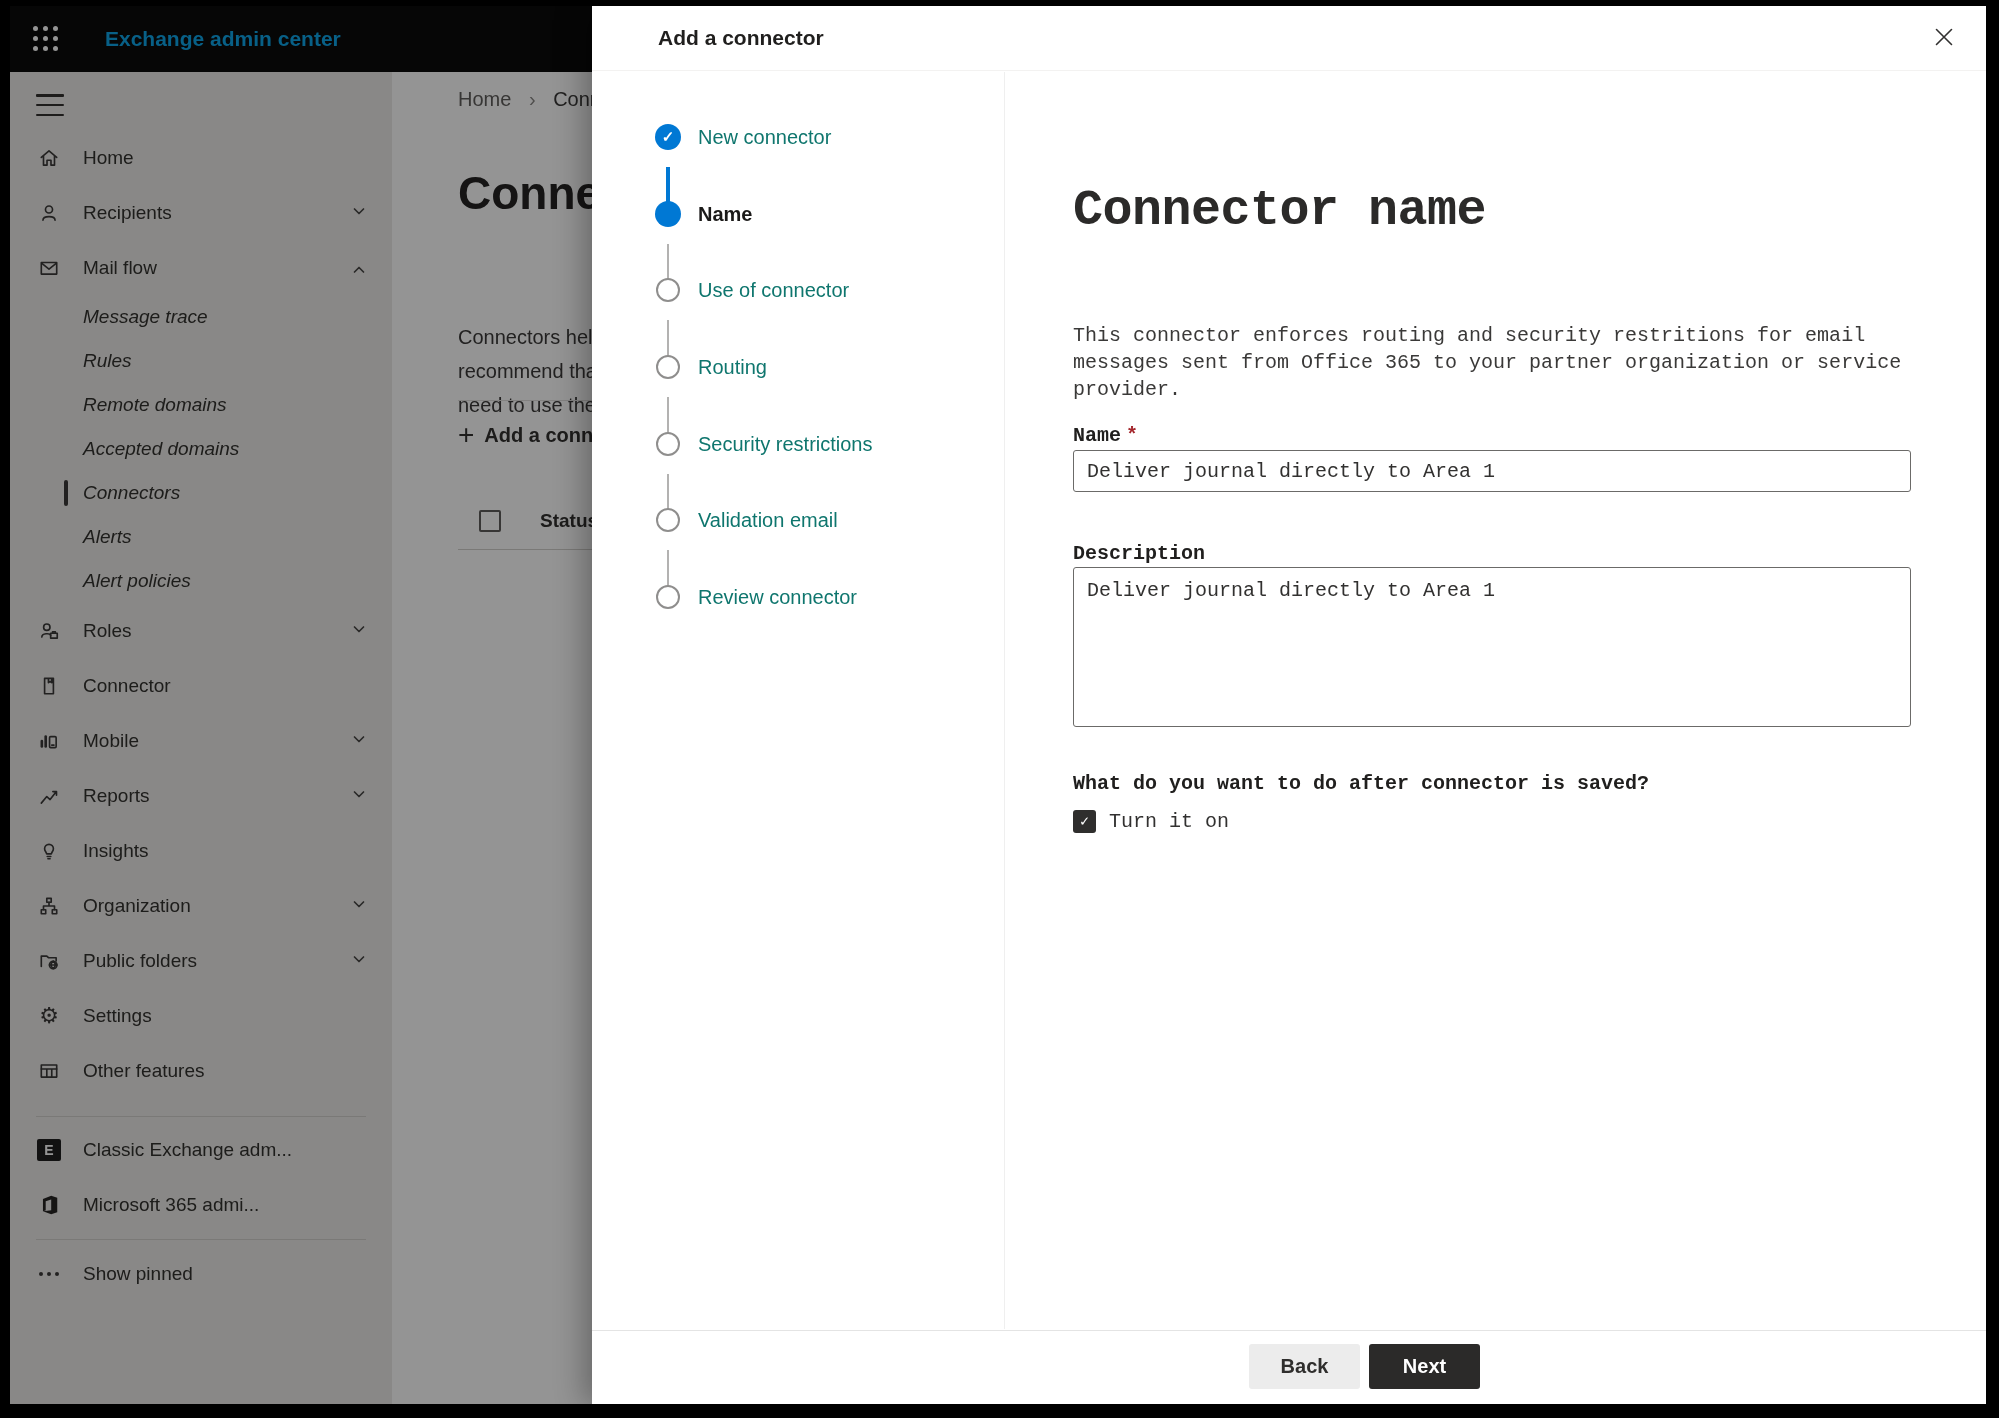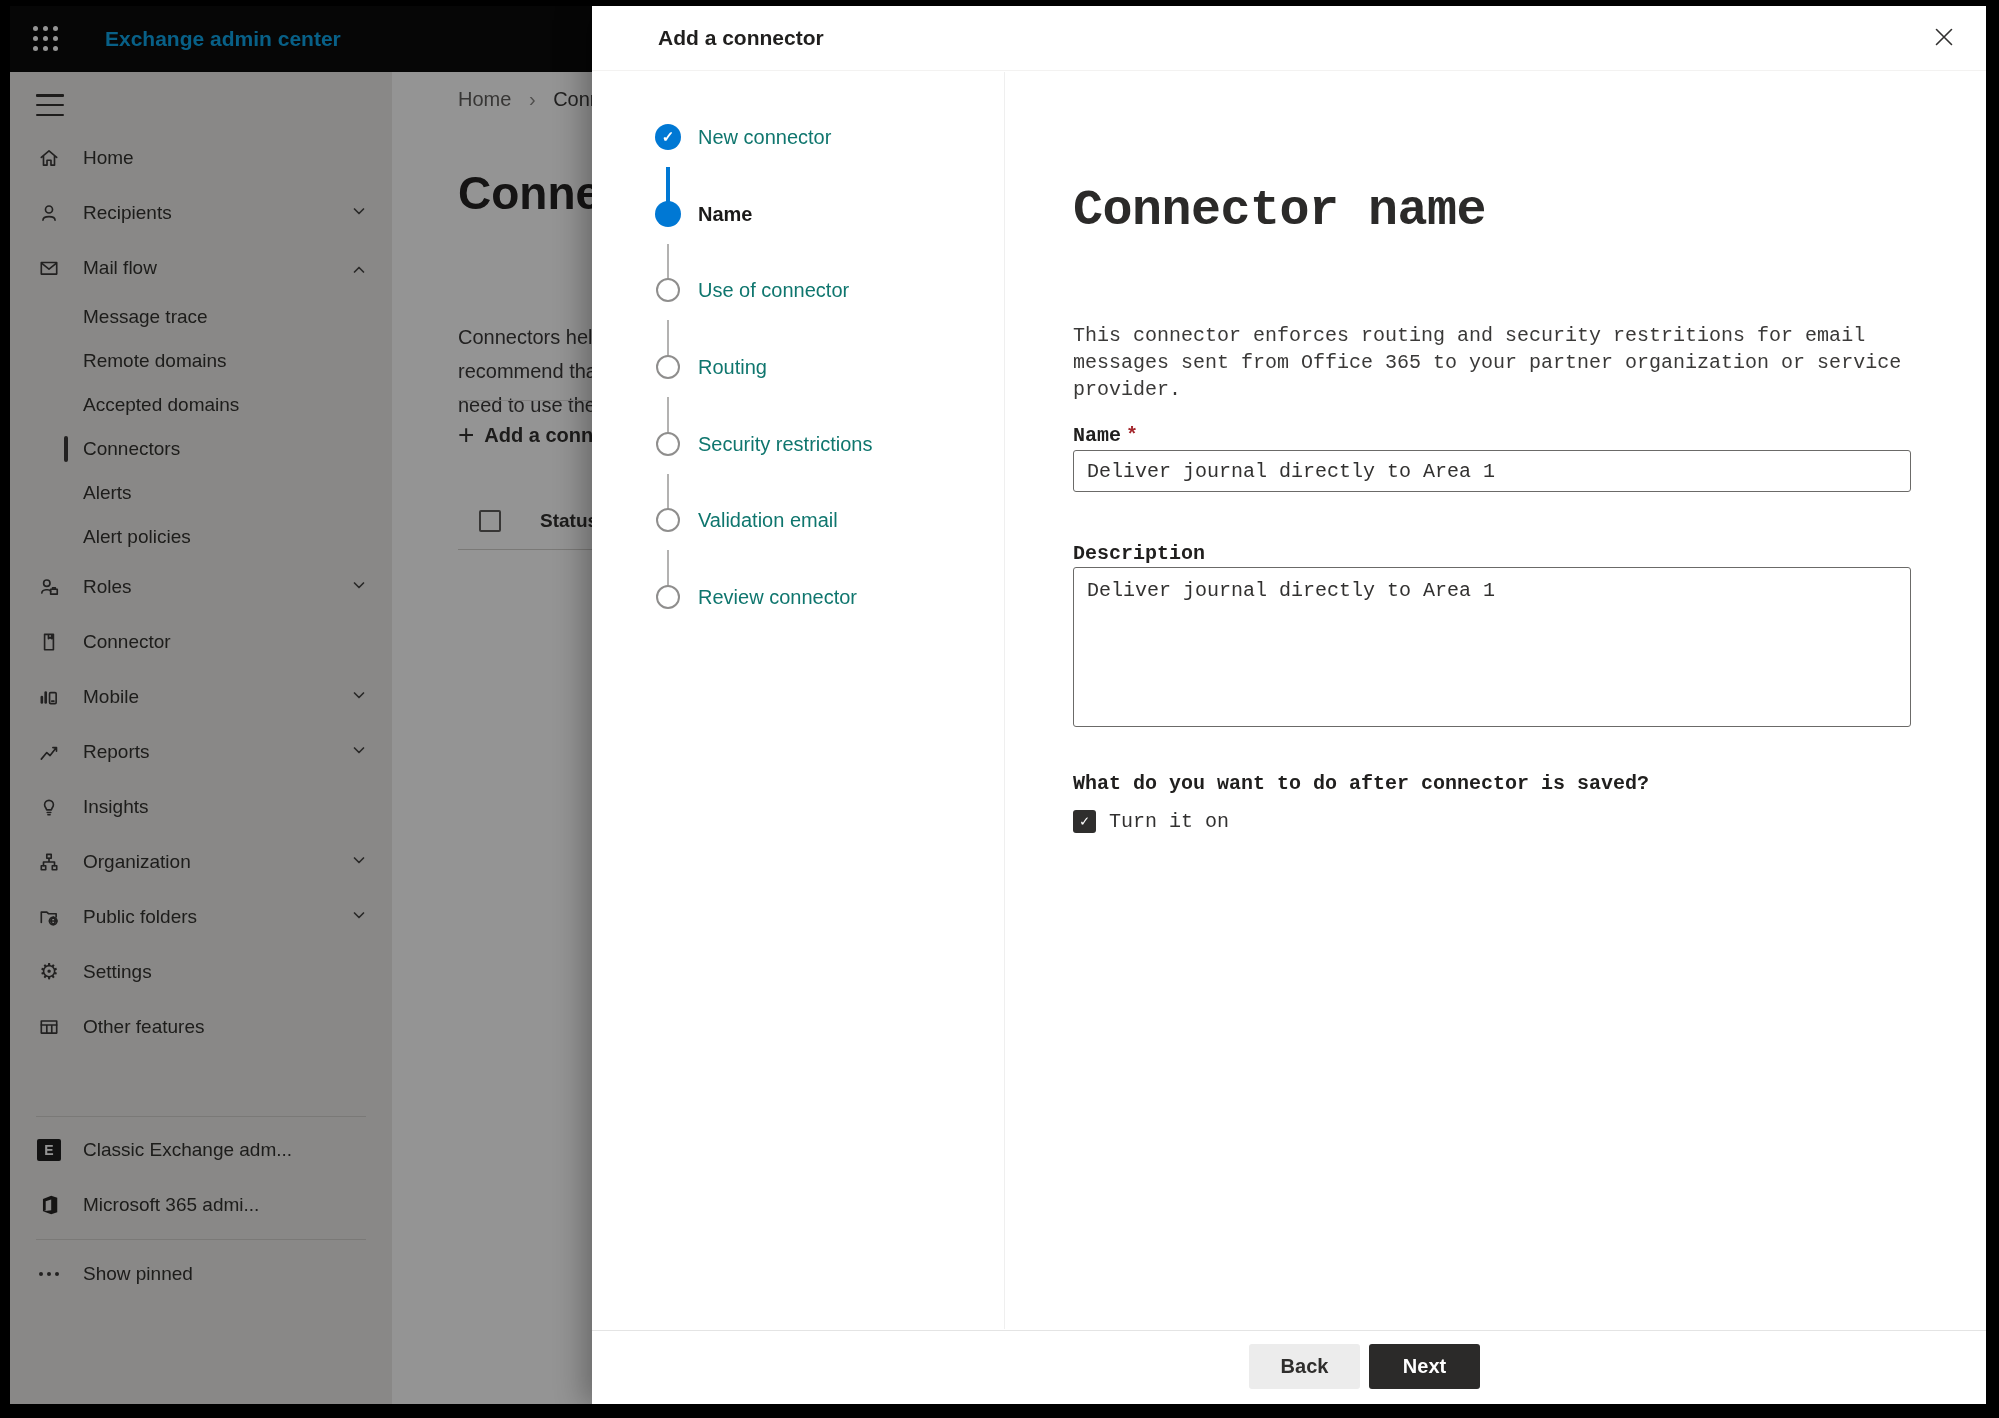--- a/index.html
+++ b/index.html
@@ -13,21 +13,21 @@
     grid-template-columns:repeat(3,1fr);grid-template-rows:repeat(3,1fr);gap:4px;padding:3px;cursor:pointer;}
   .waffle span{width:5px;height:5px;border-radius:50%;background:#fff;}
   .topbar-title{position:absolute;left:95px;top:0;line-height:66px;color:#0ea5e9;font-size:21px;font-weight:600;}
 
   
   .sidebar{position:absolute;left:0;top:66px;width:382px;bottom:0;background:#edebe9;z-index:1;}
   .hamburger{position:absolute;left:26px;top:22px;width:28px;height:22px;display:flex;flex-direction:column;justify-content:space-between;cursor:pointer;}
   .hamburger span{height:2.5px;background:#323130;border-radius:1px;}
   .nav-list{position:absolute;left:0;top:58px;width:100%;}
   .nav-item{position:relative;height:55px;cursor:pointer;}
-  .nav-item.sub{height:44px;}
+  .nav-item.sub{height:44px;font-style:italic;}
   .nav-icon{position:absolute;left:26px;top:50%;transform:translateY(-50%);width:26px;height:26px;
     display:flex;align-items:center;justify-content:center;color:#3b3a39;}
   .nav-icon svg{stroke:#3b3a39;fill:none;stroke-width:1.5;stroke-linecap:round;stroke-linejoin:round;}
   .glyph-icon{font-size:22px;color:#3b3a39;line-height:1;}
   .nav-label{position:absolute;left:73px;top:50%;transform:translateY(-50%);font-size:19px;color:#33322f;white-space:nowrap;}
   .nav-chevron{position:absolute;left:341px;top:50%;transform:translateY(-50%);}
   .nav-chevron.up{transform:translateY(-50%) rotate(180deg);}
   .nav-chevron svg{stroke:#494846;fill:none;stroke-width:1.7;stroke-linecap:round;stroke-linejoin:round;}
   .sel-bar{position:absolute;left:54px;top:50%;transform:translateY(-50%);width:4px;height:26px;background:#3b3a39;border-radius:2px;}
   .nav-divider{position:absolute;left:26px;right:26px;height:1px;background:#d2d0ce;}
@@ -165,20 +165,23 @@
         <span class="nav-label">Mail flow</span>
         <span class="nav-chevron up"><svg width="16" height="16" viewBox="0 0 16 16">
               <path d="M3.5 6 L8 10.5 L12.5 6"></path>
             </svg></span>
       </div>
 
       <div class="nav-item sub">
         <span class="nav-label">Message trace</span>
       </div>
       <div class="nav-item sub">
+        <span class="nav-label">Rules</span>
+      </div>
+      <div class="nav-item sub">
         <span class="nav-label">Remote domains</span>
       </div>
       <div class="nav-item sub">
         <span class="nav-label">Accepted domains</span>
       </div>
       <div class="nav-item sub">
         <span class="sel-bar"></span>
         <span class="nav-label">Connectors</span>
       </div>
       <div class="nav-item sub">

